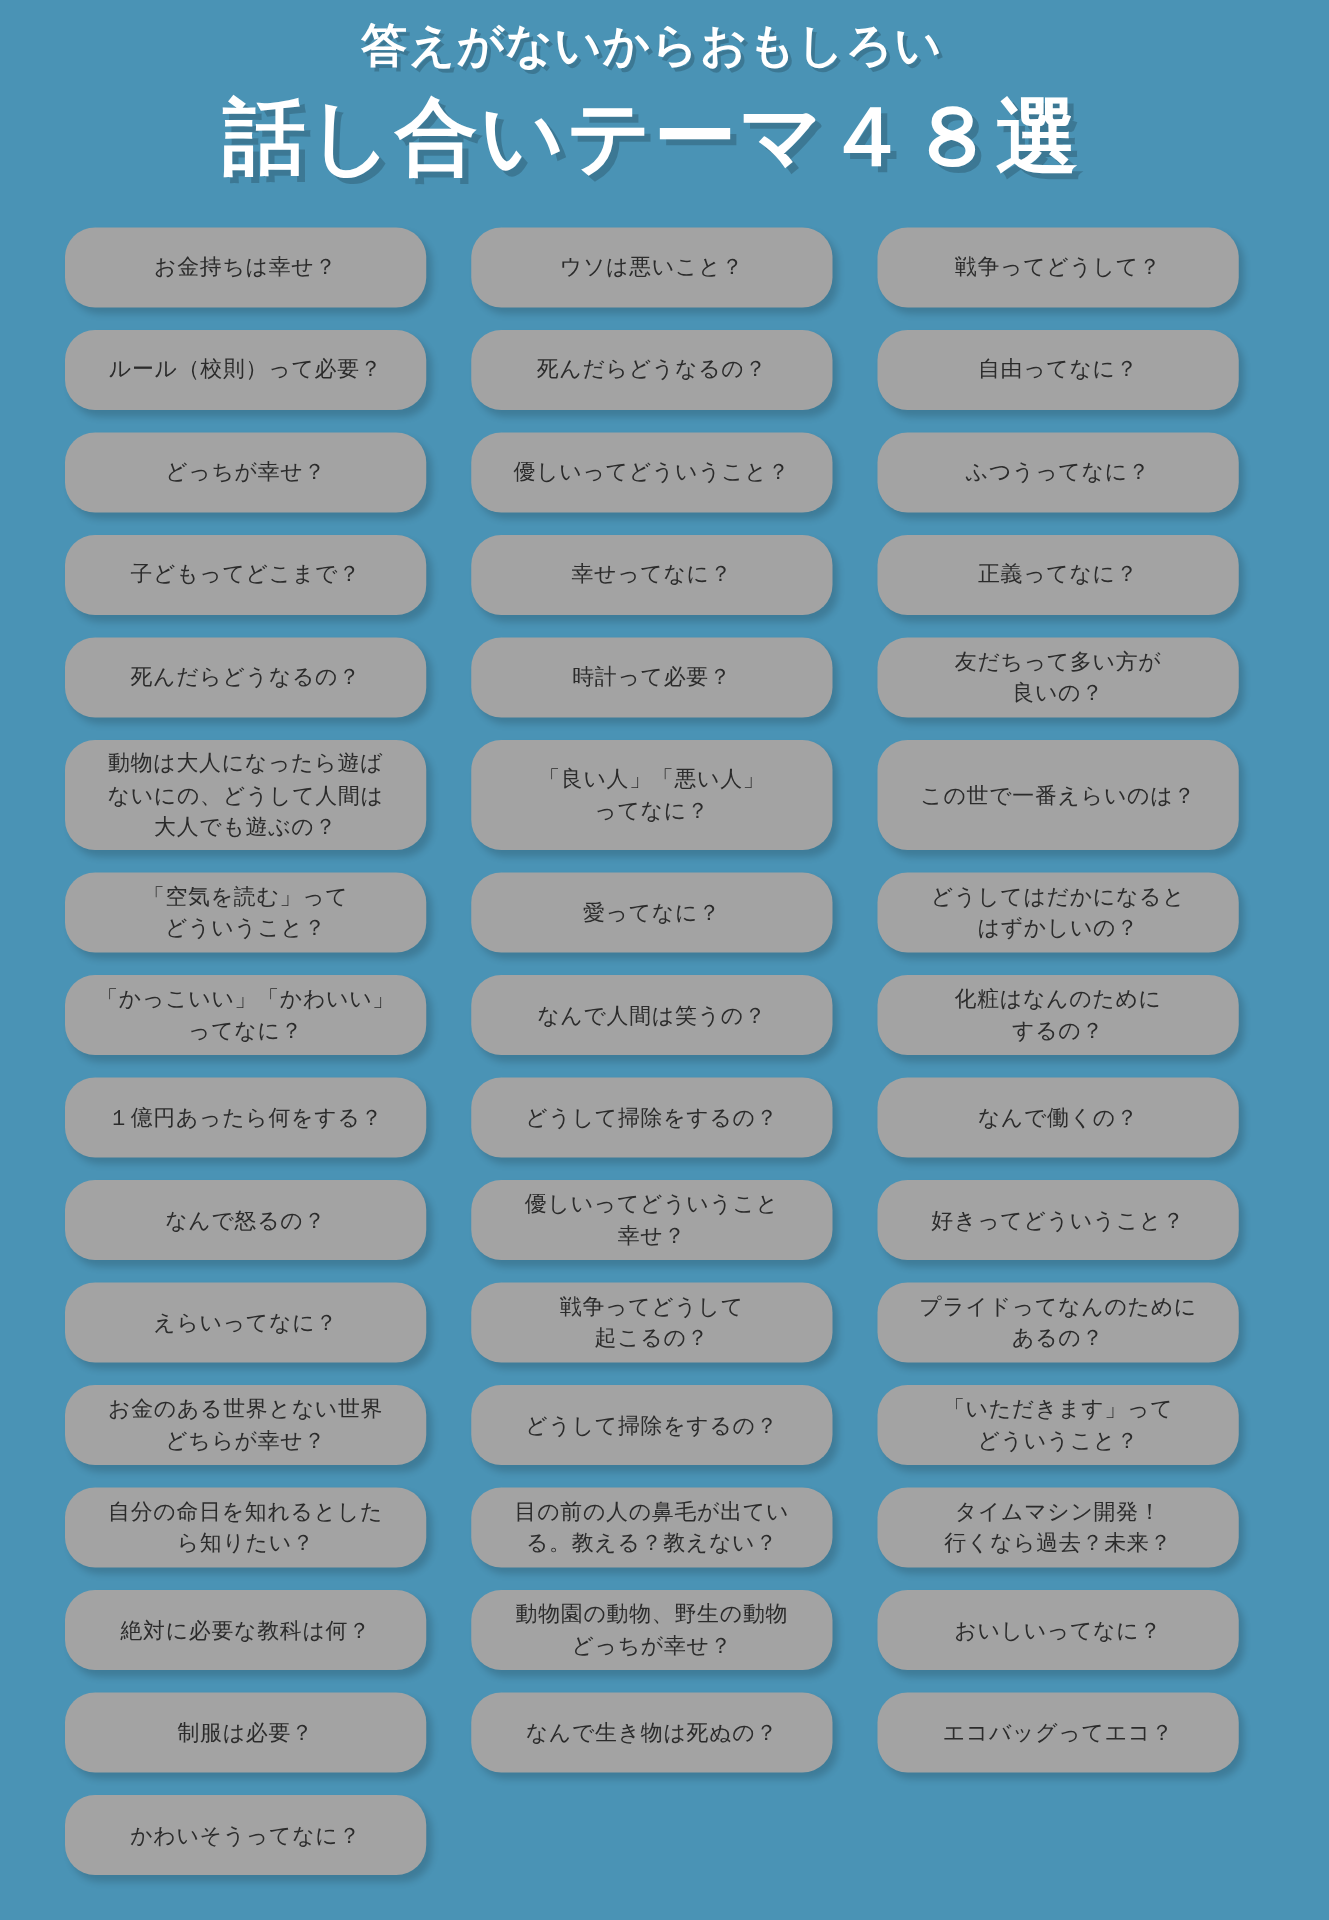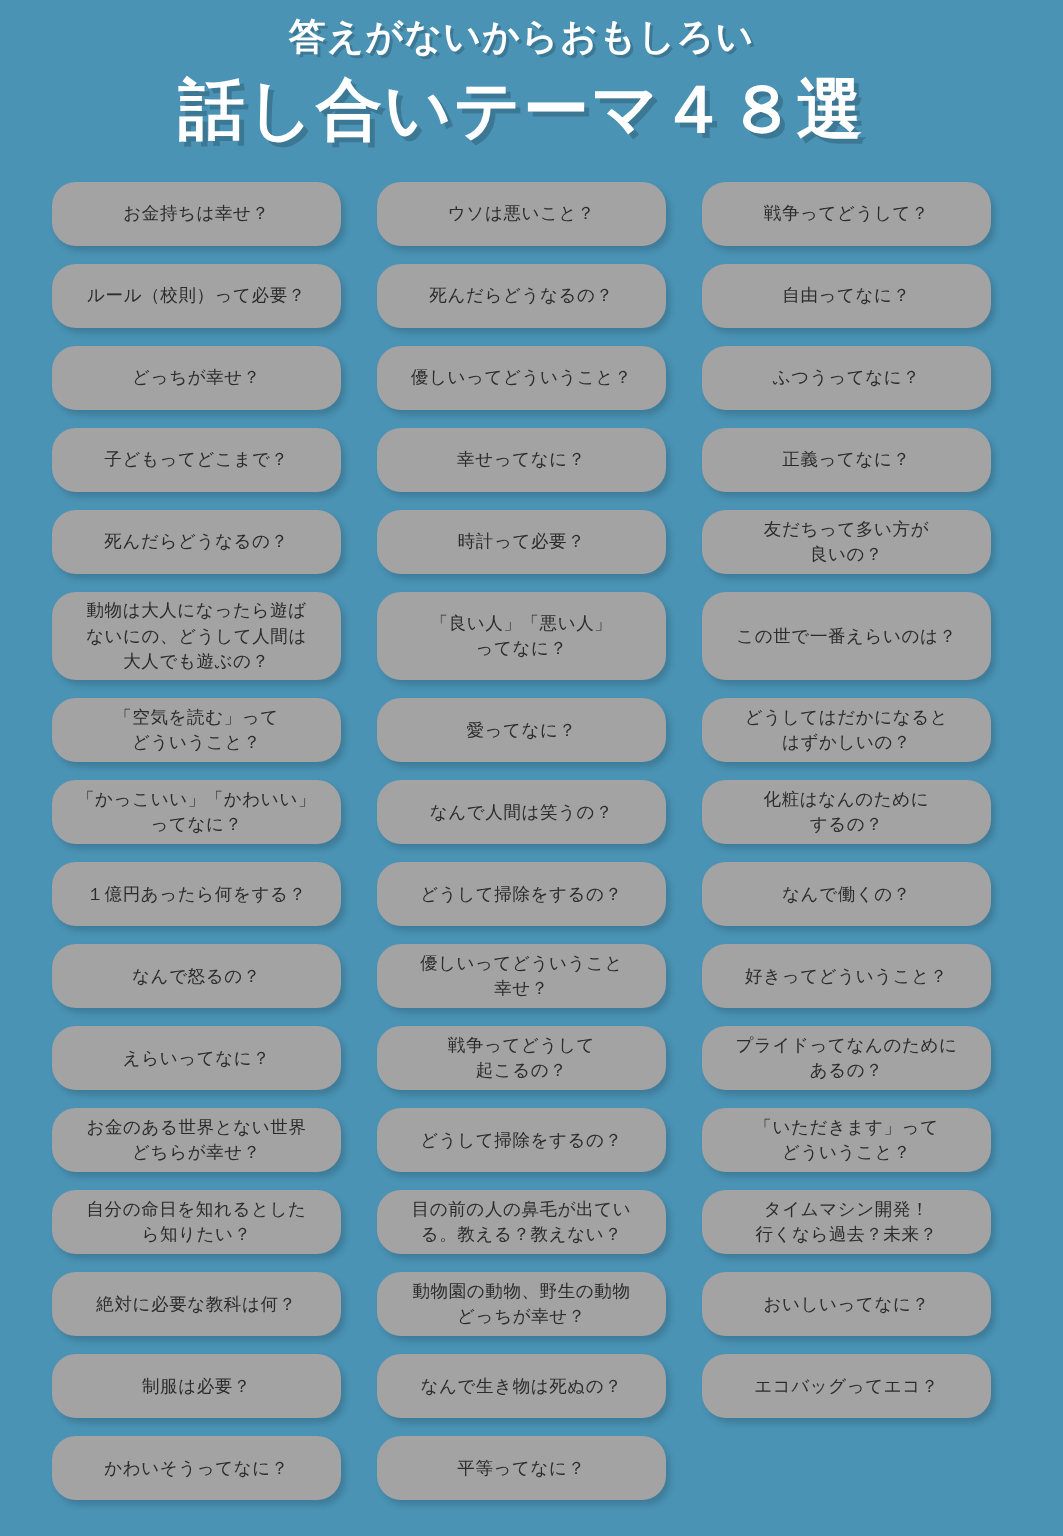--- a/index.html
+++ b/index.html
@@ -245,18 +245,15 @@
     <div class="card">
         <span>なんで生き物は死ぬの？</span>
       </div>
 
     <div class="card">
         <span>エコバッグってエコ？</span>
       </div>
     <div class="card">
         <span>かわいそうってなに？</span>
       </div>
-    <div class="card">
-        <span>平等ってなに？</span>
-      </div>
 
   </div>
 </div>
 
 </body></html>

